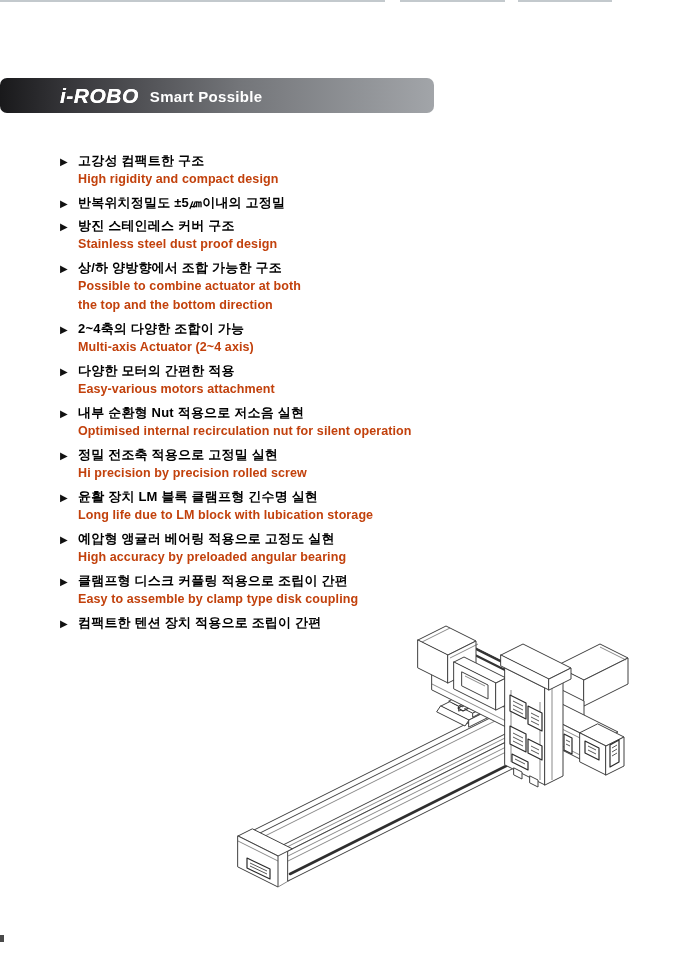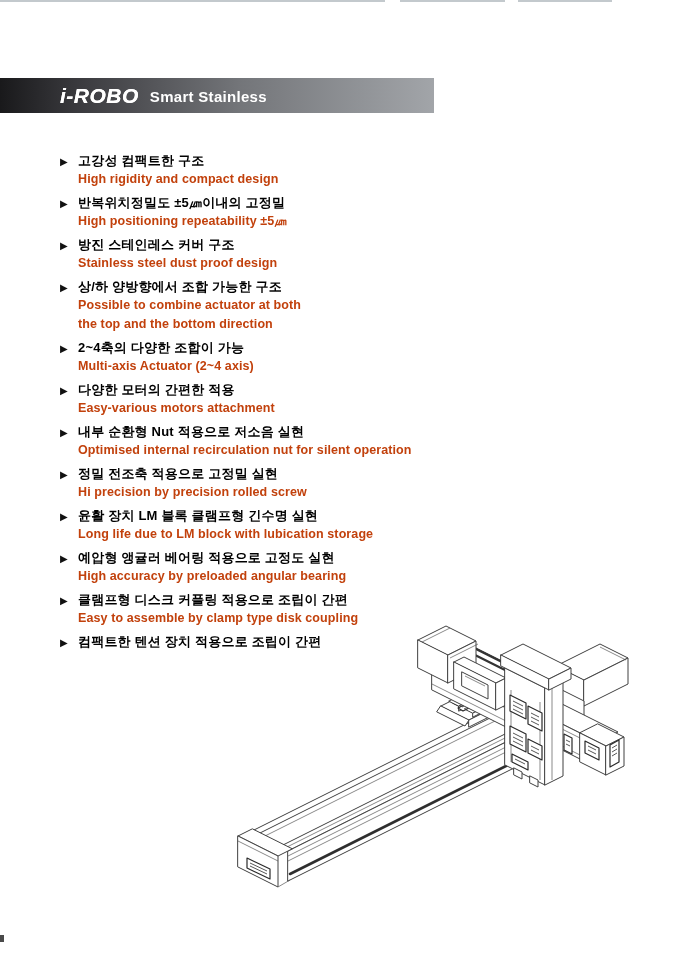--- a/index.html
+++ b/index.html
@@ -15,20 +15,21 @@
 
   
   .top-edge-seg { position: absolute; top: 0; height: 2px; background: #c3c9cd; }
 
   
   .banner {
     position: absolute; left: 0; top: 78px; width: 434px; height: 35px;
     background: linear-gradient(to right, #19191b 0%, #3a3a3e 18%, #737579 55%, #a2a5a9 100%);
     display: flex; align-items: center;
     padding-left: 60px;
+    border-radius: 7px;
   }
   .logo-main {
     color: #ffffff; font-size: 21px; font-weight: 800; font-style: italic;
     letter-spacing: 0.5px;
     text-shadow: 0 0 0.5px #fff;
     white-space: nowrap;
   }
   .logo-sub {
     color: #ffffff; font-size: 15px; font-weight: 700;
     margin-left: 11px; letter-spacing: 0.3px; padding-top: 2px;
@@ -74,41 +75,38 @@
 <div class="page">
 
   <div id="top-edge">
       <div class="top-edge-seg" style="left: 0px; width: 385px;"></div>
       <div class="top-edge-seg" style="left: 400px; width: 105px;"></div>
       <div class="top-edge-seg" style="left: 518px; width: 94px;"></div>
     </div>
 
   <div class="banner">
     <span class="logo-main">i-ROBO</span>
-    <span class="logo-sub">Smart Stainless</span>
+    <span class="logo-sub">Smart Possible</span>
   </div>
 
   <div class="features" id="features">
     <div class="feature">
       <span class="bullet">▶</span>
       <div class="ft-text">
         <div class="ko">고강성 컴팩트한 구조</div>
         <div class="en-wrap">
             <div class="en">High rigidity and compact design</div>
           </div>
       </div>
     </div>
 
     <div class="feature">
       <span class="bullet">▶</span>
       <div class="ft-text">
         <div class="ko">반복위치정밀도 ±5㎛이내의 고정밀</div>
-        <div class="en-wrap">
-            <div class="en">High positioning repeatability ±5㎛</div>
-          </div>
       </div>
     </div>
 
     <div class="feature">
       <span class="bullet">▶</span>
       <div class="ft-text">
         <div class="ko">방진 스테인레스 커버 구조</div>
         <div class="en-wrap">
             <div class="en">Stainless steel dust proof design</div>
           </div>

